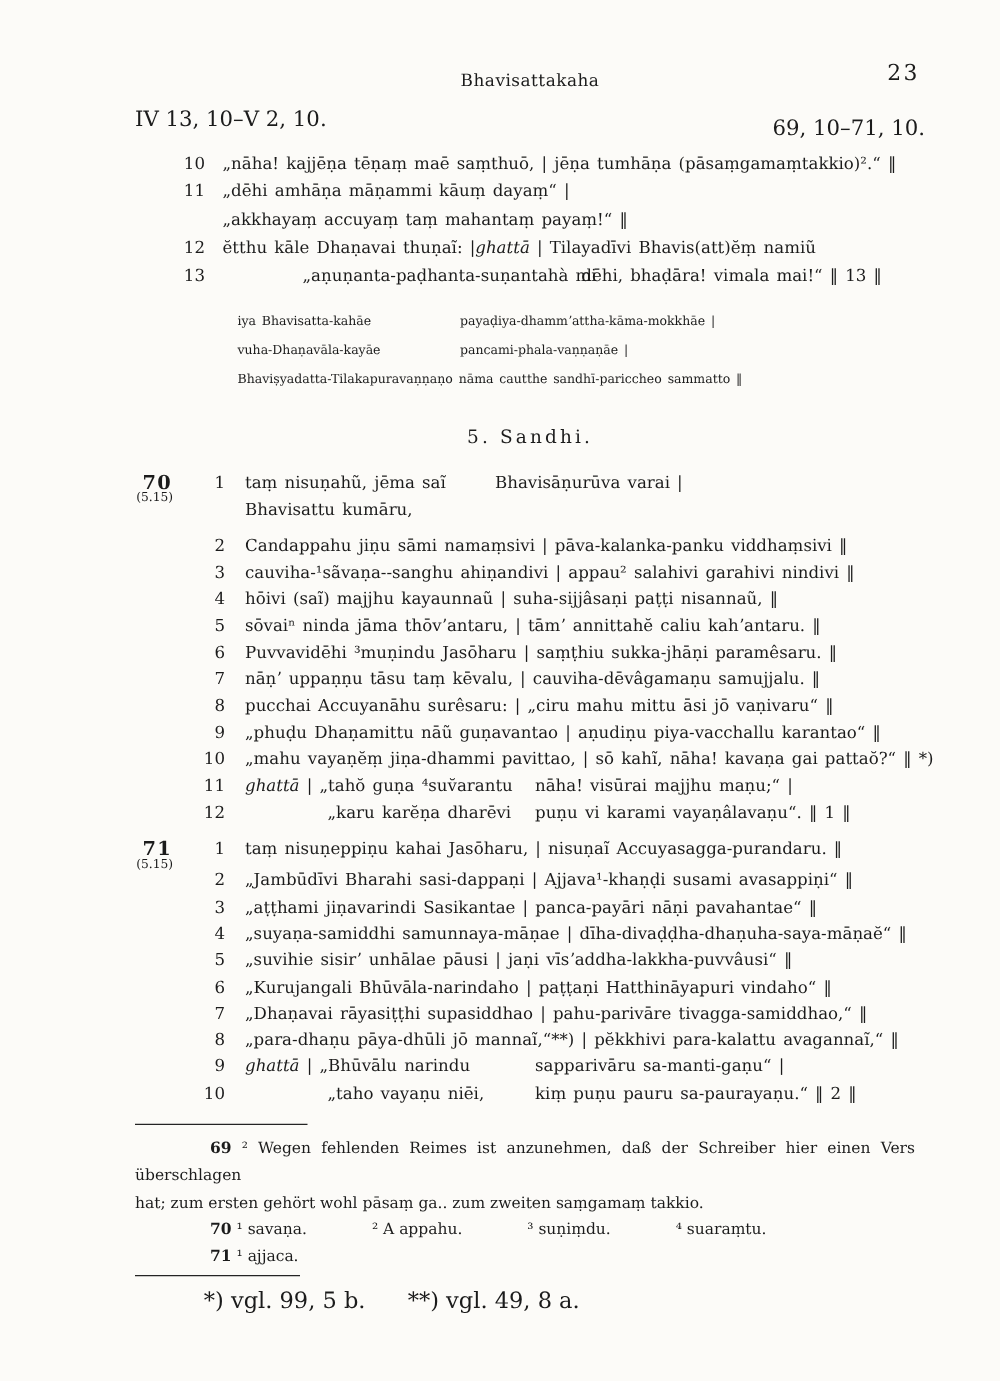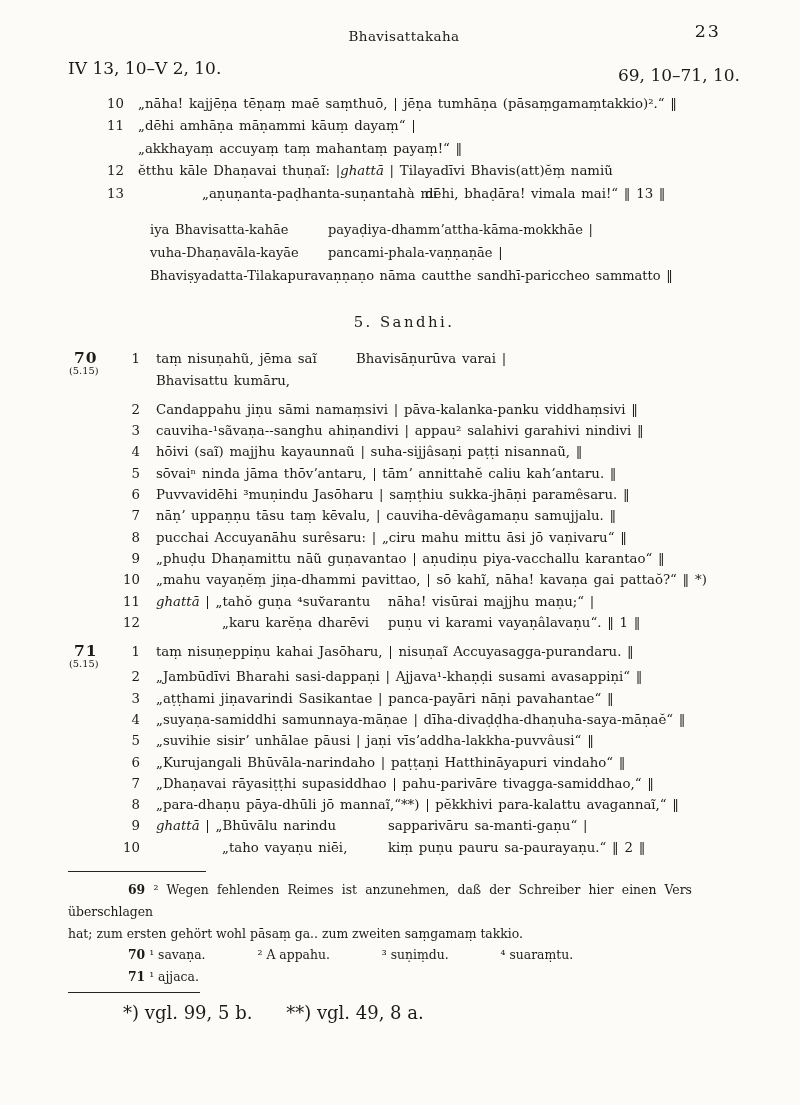--- a/index.html
+++ b/index.html
@@ -4,44 +4,44 @@
 <style>
   html,body { margin:0; padding:0; background:#fcfbf8; }
   .page {
     position:relative;
     width:800px; height:1105px;
     background:#fcfbf8;
     color:#1b1b1b;
     font-family:"DejaVu Serif","DejaVu Sans",serif;
     overflow:hidden;
   }
-  .content { padding:26px 60px 0 68px; }
+  .content { padding:26px 60px 0 108px;margin-top:28px; }
 
   
   .runhead { position:relative; text-align:center; height:22px; }
   .runtitle { font-size:13.5px; letter-spacing:0.4px; }
-  .pagenum { position:absolute; right:19px; top:-5px; font-size:17.5px; letter-spacing:2px; }
+  .pagenum { position:absolute; right:4px; top:-5px; font-size:17.5px; letter-spacing:2px; }
 
   
   .ranges { display:flex; justify-content:space-between; margin-top:10px; font-size:17px; }
   .range-right { margin-top:7px; }
 
   
   .verse { margin-top:8px; }
   .vrow { display:flex; line-height:22.4px; font-size:13.3px; word-spacing:1.5px; white-space:nowrap; }
   .vnum { flex:none; width:56px; text-align:right; padding-right:14px; }
   .c1 { flex:none; box-sizing:border-box; }
   .ghatta { font-style:italic; }
 
   .s4g .c1 { width:287px; }
   .s4g2 .c1 { width:287px; padding-left:64px; }
 
   
   .colophon { margin:13px 0 0 82px; }
-  .crow { display:flex; line-height:23px; font-size:13px; word-spacing:1.5px; }
+  .crow { display:flex; line-height:23px; font-size:10px; word-spacing:1.5px; }
   .crow .c1 { flex:none; width:178px; }
 
   
   .sandhi-heading { margin:26px 0 0 0; text-align:center; font-size:14.8px;
                     font-weight:normal; letter-spacing:2.5px; }
 
   
   .stanza { position:relative; margin-top:18px; }
   .stanza .vrow { line-height:21.3px; }
   .stanza .vrow.lead { line-height:22.4px; }

